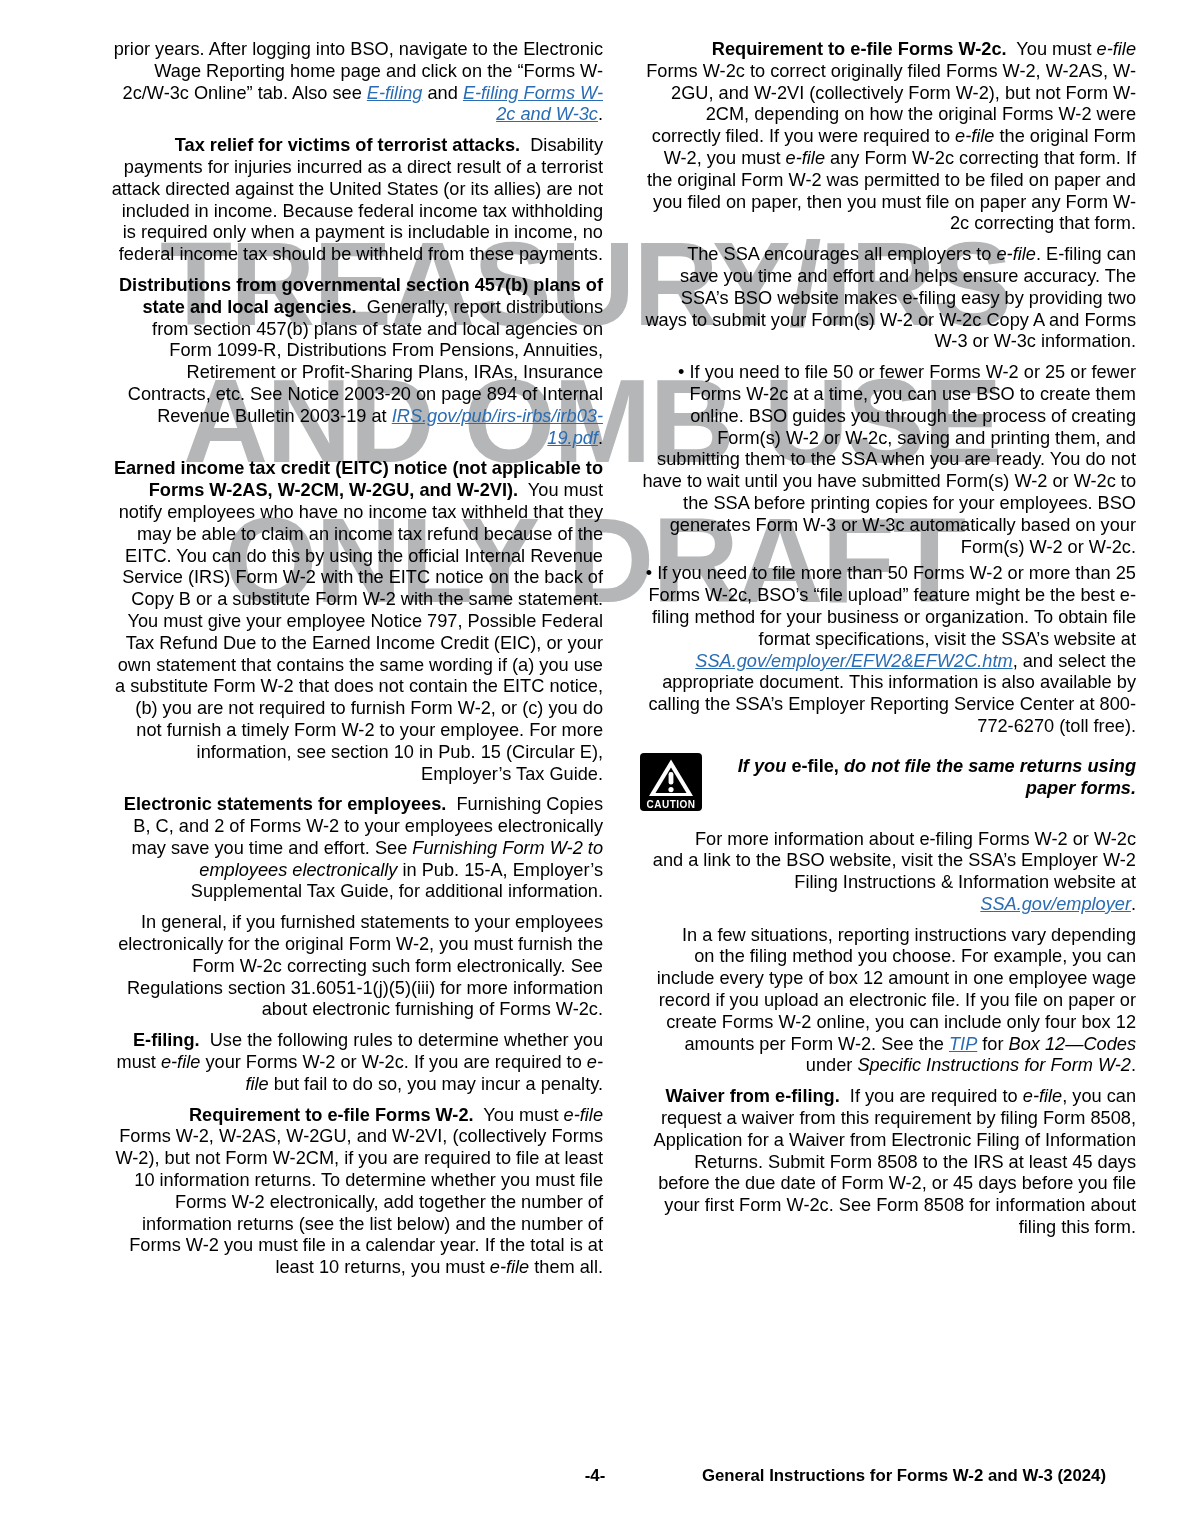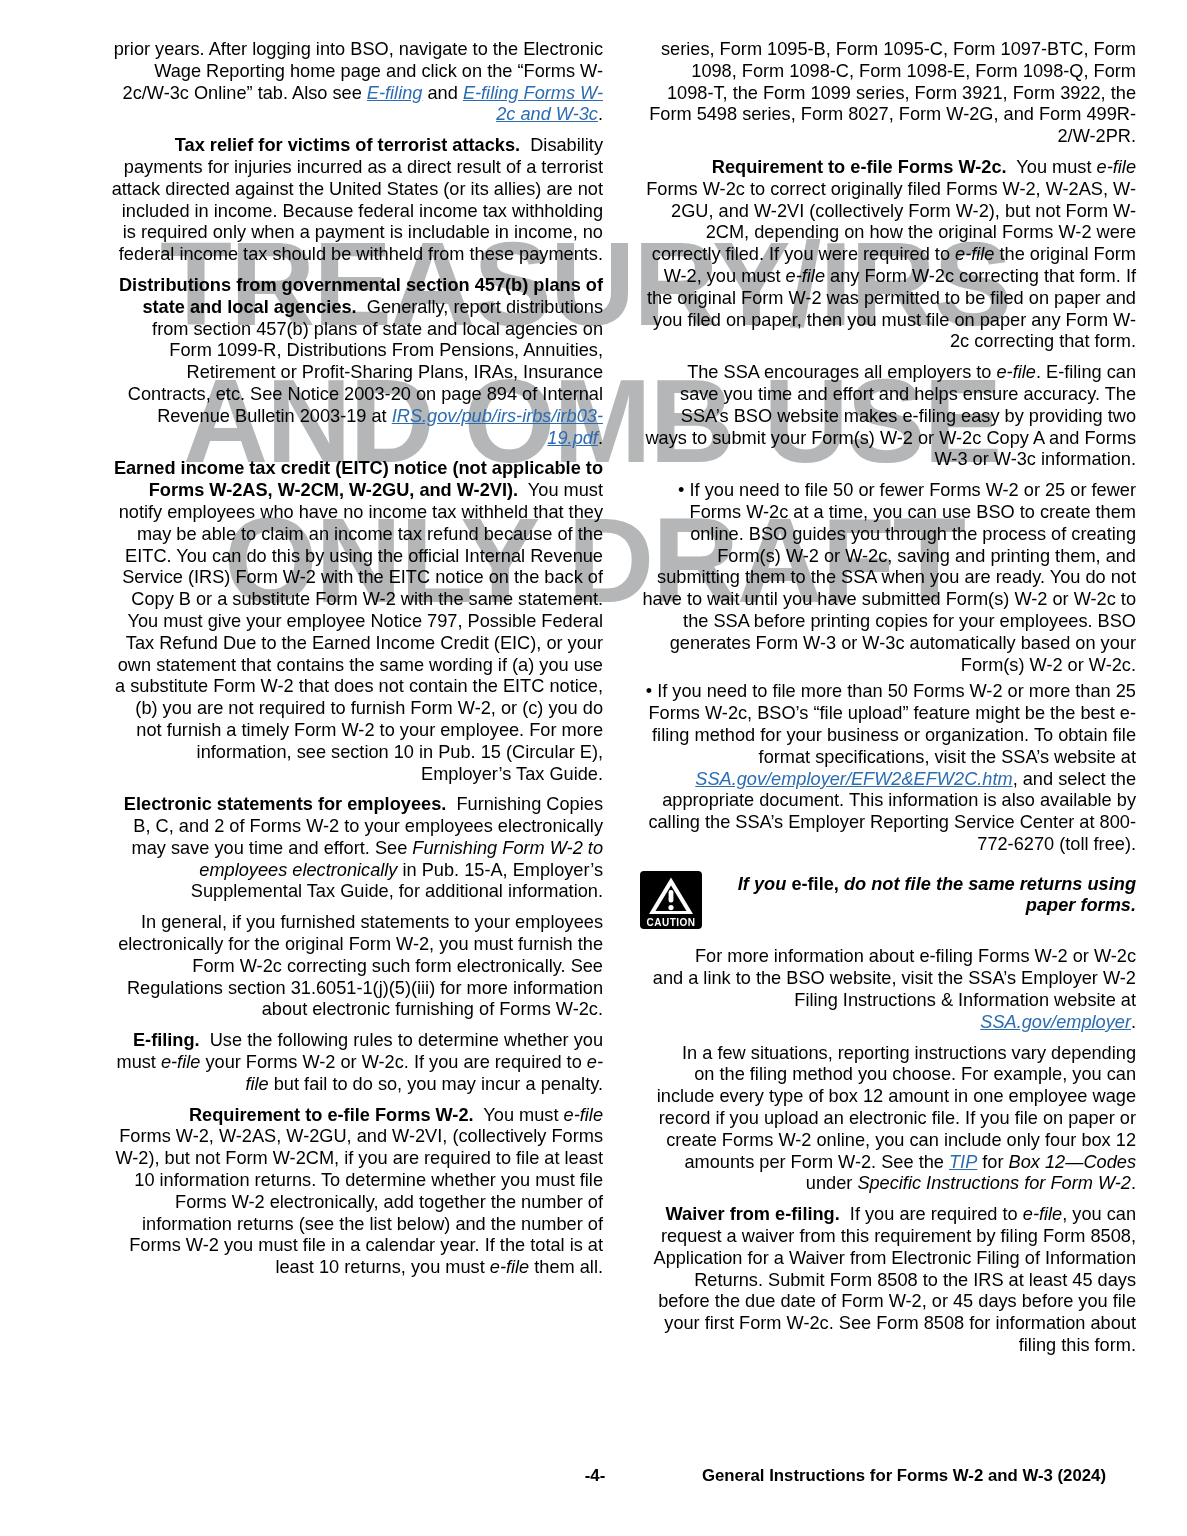--- a/index.html
+++ b/index.html
@@ -48,21 +48,20 @@
         <div class="para"><span>prior years. After logging into BSO, navigate to the Electronic Wage Reporting home page and click on the “Forms W-2c/W-3c Online” tab. Also see </span><span class="a">E-filing</span><span> and </span><span class="a">E-filing Forms W-2c and W-3c</span><span>.</span></div>
         <div class="para"><span class="b">Tax relief for victims of terrorist attacks.</span><span>&nbsp; Disability payments for injuries incurred as a direct result of a terrorist attack directed against the United States (or its allies) are not included in income. Because federal income tax withholding is required only when a payment is includable in income, no federal income tax should be withheld from these payments.</span></div>
         <div class="para"><span class="b">Distributions from governmental section 457(b) plans of state and local agencies.</span><span>&nbsp; Generally, report distributions from section 457(b) plans of state and local agencies on Form 1099-R, Distributions From Pensions, Annuities, Retirement or Profit-Sharing Plans, IRAs, Insurance Contracts, etc. See Notice 2003-20 on page 894 of Internal Revenue Bulletin 2003-19 at </span><span class="a">IRS.gov/pub/irs-irbs/irb03-19.pdf</span><span>.</span></div>
         <div class="para"><span class="b">Earned income tax credit (EITC) notice (not applicable to Forms W-2AS, W-2CM, W-2GU, and W-2VI).</span><span>&nbsp; You must notify employees who have no income tax withheld that they may be able to claim an income tax refund because of the EITC. You can do this by using the official Internal Revenue Service (IRS) Form W-2 with the EITC notice on the back of Copy B or a substitute Form W-2 with the same statement. You must give your employee Notice 797, Possible Federal Tax Refund Due to the Earned Income Credit (EIC), or your own statement that contains the same wording if (a) you use a substitute Form W-2 that does not contain the EITC notice, (b) you are not required to furnish Form W-2, or (c) you do not furnish a timely Form W-2 to your employee. For more information, see section 10 in Pub. 15 (Circular E), Employer’s Tax Guide.</span></div>
         <div class="para"><span class="b">Electronic statements for employees.</span><span>&nbsp; Furnishing Copies B, C, and 2 of Forms W-2 to your employees electronically may save you time and effort. See </span><span class="i">Furnishing Form W-2 to employees electronically</span><span> in Pub. 15-A, Employer’s Supplemental Tax Guide, for additional information.</span></div>
         <div class="para indent"><span>In general, if you furnished statements to your employees electronically for the original Form W-2, you must furnish the Form W-2c correcting such form electronically. See Regulations section 31.6051-1(j)(5)(iii) for more information about electronic furnishing of Forms W-2c.</span></div>
         <div class="para"><span class="b">E-filing.</span><span>&nbsp; Use the following rules to determine whether you must </span><span class="i">e-file</span><span> your Forms W-2 or W-2c. If you are required to </span><span class="i">e-file</span><span> but fail to do so, you may incur a penalty.</span></div>
         <div class="para indent"><span class="bi">Requirement to e-file Forms W-2.</span><span>&nbsp; You must </span><span class="i">e-file</span><span> Forms W-2, W-2AS, W-2GU, and W-2VI, (collectively Forms W-2), but not Form W-2CM, if you are required to file at least 10 information returns. To determine whether you must file Forms W-2 electronically, add together the number of information returns (see the list below) and the number of Forms W-2 you must file in a calendar year. If the total is at least 10 returns, you must </span><span class="i">e-file</span><span> them all.</span></div>
       </div>
     <div class="col right">
-        <div class="para"><span>series, Form 1095-B, Form 1095-C, Form 1097-BTC, Form 1098, Form 1098-C, Form 1098-E, Form 1098-Q, Form 1098-T, the Form 1099 series, Form 3921, Form 3922, the Form 5498 series, Form 8027, Form W-2G, and Form 499R-2/W-2PR.</span></div>
         <div class="para indent"><span class="bi">Requirement to e-file Forms W-2c.</span><span>&nbsp; You must </span><span class="i">e-file</span><span> Forms W-2c to correct originally filed Forms W-2, W-2AS, W-2GU, and W-2VI (collectively Form W-2), but not Form W-2CM, depending on how the original Forms W-2 were correctly filed. If you were required to </span><span class="i">e-file</span><span> the original Form W-2, you must </span><span class="i">e-file</span><span> any Form W-2c correcting that form. If the original Form W-2 was permitted to be filed on paper and you filed on paper, then you must file on paper any Form W-2c correcting that form.</span></div>
         <div class="para indent"><span>The SSA encourages all employers to </span><span class="i">e-file</span><span>. E-filing can save you time and effort and helps ensure accuracy. The SSA’s BSO website makes e-filing easy by providing two ways to submit your Form(s) W-2 or W-2c Copy A and Forms W-3 or W-3c information.</span></div>
         <div class="para bullet"><span>•  If you need to file 50 or fewer Forms W-2 or 25 or fewer Forms W-2c at a time, you can use BSO to create them online. BSO guides you through the process of creating Form(s) W-2 or W-2c, saving and printing them, and submitting them to the SSA when you are ready. You do not have to wait until you have submitted Form(s) W-2 or W-2c to the SSA before printing copies for your employees. BSO generates Form W-3 or W-3c automatically based on your Form(s) W-2 or W-2c.</span></div>
         <div class="para bullet"><span>•  If you need to file more than 50 Forms W-2 or more than 25 Forms W-2c, BSO’s “file upload” feature might be the best e-filing method for your business or organization. To obtain file format specifications, visit the SSA’s website at </span><span class="a">SSA.gov/employer/EFW2&amp;EFW2C.htm</span><span>, and select the appropriate document. This information is also available by calling the SSA’s Employer Reporting Service Center at 800-772-6270 (toll free).</span></div>
         <div class="caution-row">
           <span class="cicon"><svg width="62" height="58" viewBox="0 0 62 58" xmlns="http://www.w3.org/2000/svg">
               <rect x="0" y="0" width="62" height="58" rx="4" fill="#000"></rect>
               <path d="M31 6.5 L53 43 L9 43 Z" fill="#fff"></path>
               <path d="M31 14.5 L46.5 40 L15.5 40 Z" fill="#000"></path>
               <rect x="28.6" y="19" width="4.8" height="12.5" rx="2.2" fill="#fff"></rect>

